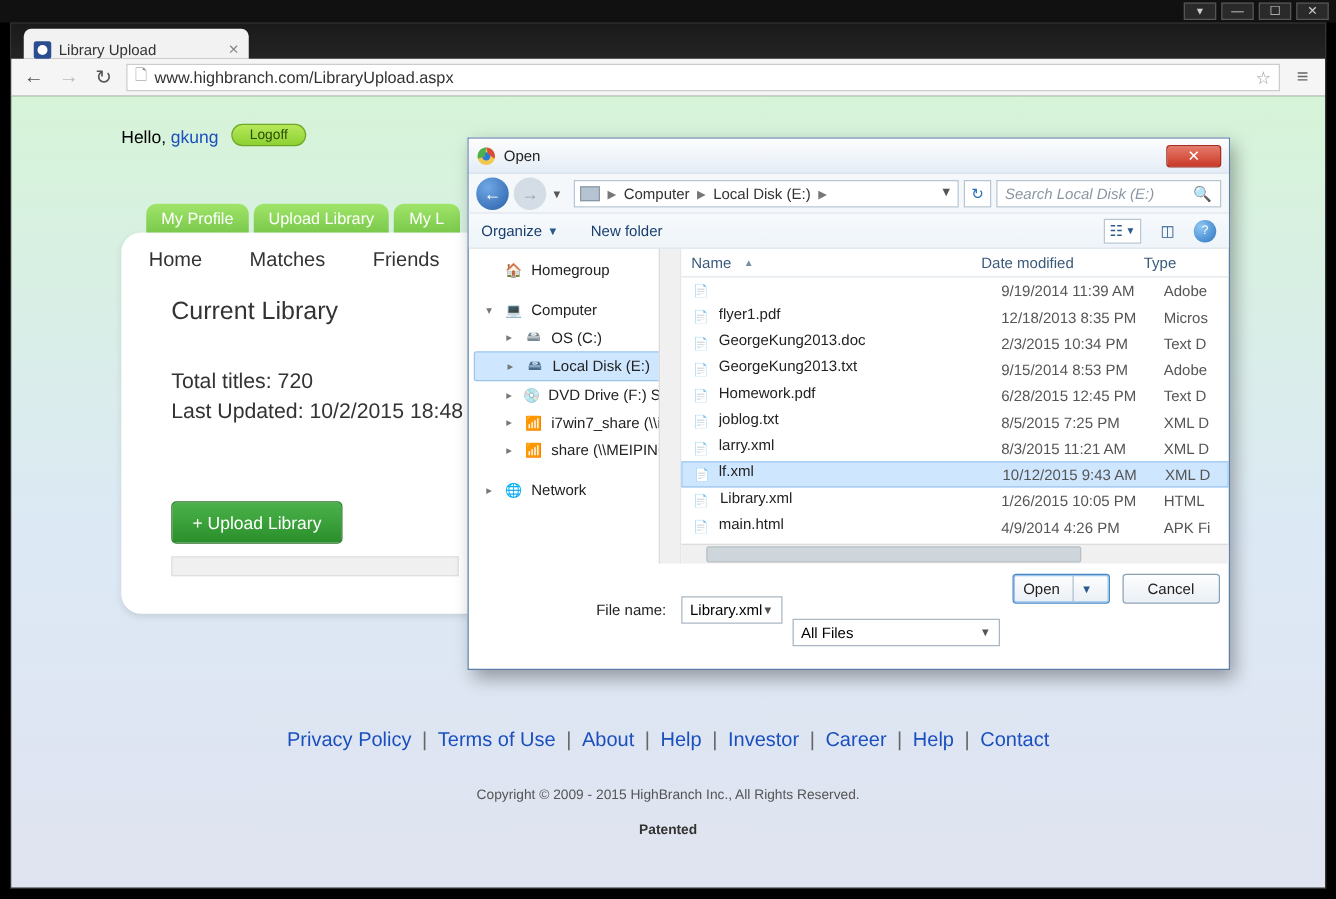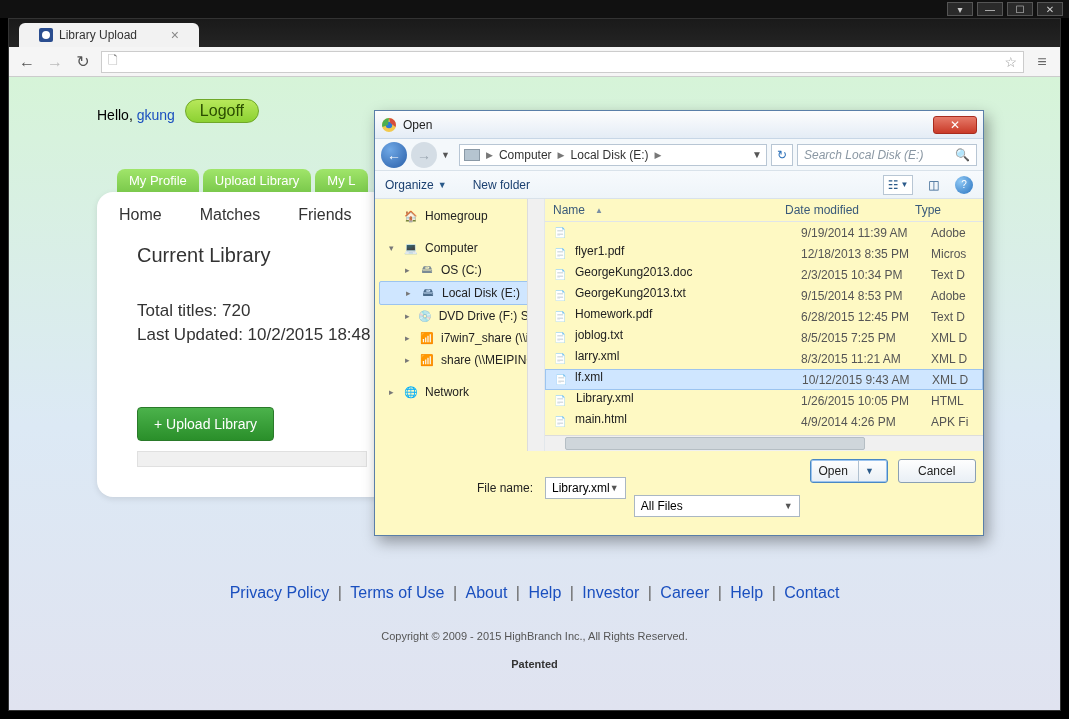--- a/index.html
+++ b/index.html
@@ -7,60 +7,60 @@
   .desktop { position: relative; width: 1069px; height: 719px; background: #000; }
 
   
   .os-titlebar { position: absolute; top: 0; left: 0; right: 0; height: 18px; background: #111; }
   .os-buttons { position: absolute; right: 6px; top: 2px; display: flex; gap: 4px; }
   .os-btn { width: 26px; height: 14px; background: #2a2a2a; border: 1px solid #555; color: #ccc; font-size: 10px; display: flex; align-items: center; justify-content: center; cursor: pointer; }
 
   
   .browser { position: absolute; top: 18px; left: 8px; right: 8px; bottom: 8px; background: #222; border: 1px solid #333; }
   .tabstrip { height: 28px; background: linear-gradient(#1a1a1a,#242424); display: flex; align-items: flex-end; padding-left: 10px; }
-  .tab { position: relative; height: 24px; min-width: 180px; background: #f2f2f2; border-top-left-radius: 6px; border-top-right-radius: 6px; display: flex; align-items: center; padding: 0 20px; font-size: 12px; color: #333; gap: 6px; }
+  .tab { position: relative; height: 24px; min-width: 180px; background: #f2f2f2; border-top-left-radius: 6px; border-top-right-radius: 6px; display: flex; align-items: flex-end; padding: 0 8px; font-size: 12px; color: #333; gap: 6px; }
   .tab .favicon { width: 14px; height: 14px; background: #2a4d8f; border-radius: 2px; display: inline-flex; align-items: center; justify-content: center; }
   .tab .favicon svg { width: 10px; height: 10px; fill: #fff; }
   .tab-close { margin-left: auto; color: #888; font-size: 14px; cursor: pointer; }
 
   .toolbar { height: 30px; background: #f5f5f5; border-bottom: 1px solid #ccc; display: flex; align-items: center; padding: 0 8px; gap: 8px; }
   .nav-btn { width: 20px; height: 20px; color: #555; display: flex; align-items: center; justify-content: center; cursor: pointer; font-size: 16px; }
   .nav-btn.disabled { color: #bbb; }
   .omnibox { flex: 1; height: 22px; border: 1px solid #ccc; background: #fff; display: flex; align-items: center; padding: 0 6px; font-size: 13px; color: #333; }
   .omnibox .globe { color: #888; margin-right: 6px; font-size: 12px; }
   .omnibox .star { margin-left: auto; color: #999; font-size: 14px; }
   .menu-btn { width: 20px; height: 20px; color: #666; display: flex; align-items: center; justify-content: center; cursor: pointer; font-size: 16px; }
 
   
   .page { position: absolute; top: 58px; left: 0; right: 0; bottom: 0; overflow: hidden;
           background: linear-gradient(180deg, #d6f4d8 0%, #dce9f5 55%, #e0e3f0 100%); }
   .page-inner { position: relative; padding: 22px 88px 0 88px; height: 100%; }
   .hello-row { display: flex; align-items: flex-end; gap: 10px; font-size: 14px; }
   .hello-link { color: #1a4fbf; }
-  .logoff-btn { background: linear-gradient(#b7e85a,#8cd132); border: 1px solid #6fa828; border-radius: 16px; padding: 2px 14px; font-size: 16px; color: #2b4d00; cursor: pointer; }
+  .logoff-btn { background: linear-gradient(#b7e85a,#8cd132); border: 1px solid #6fa828; border-radius: 16px; padding: 2px 14px; font-size: 11px; color: #2b4d00; cursor: pointer; }
   .brand { position: absolute; right: 90px; top: 46px; font-size: 28px; color: #7a8a8a; font-weight: 600; letter-spacing: 1px; }
   .main-tabs { margin-top: 46px; display: flex; gap: 4px; padding-left: 20px; }
   .main-tab { background: linear-gradient(#a0e56a,#7bc94c); color: #fff; font-size: 13px; padding: 4px 12px; border-top-left-radius: 8px; border-top-right-radius: 8px; cursor: pointer; }
   .panel { background: #fff; border-radius: 16px; margin-top: 0; box-shadow: 0 2px 6px rgba(0,0,0,0.1); padding: 14px 22px 30px 22px; width: 100%; }
   .sub-links { display: flex; gap: 38px; font-size: 16px; color: #333; margin-bottom: 14px; }
   .sub-links span { cursor: pointer; }
   .section-title { font-size: 20px; color: #333; margin: 20px 0 34px 18px; }
   .stats { font-size: 17px; color: #333; margin-left: 18px; }
   .stats div { margin-bottom: 4px; }
   .upload-btn { display: inline-block; background: linear-gradient(#4bb24b,#2a8f2a); color: #fff; border: 1px solid #2a7a2a; border-radius: 4px; padding: 8px 16px; font-size: 14px; margin: 58px 0 10px 18px; cursor: pointer; }
   .upload-under { width: 230px; height: 16px; background: #f0f0f0; margin-left: 18px; border: 1px solid #e0e0e0; }
 
   .footer { position: absolute; bottom: 40px; left: 0; right: 0; text-align: center; }
   .footer-links { color: #1a4fbf; font-size: 16px; }
   .footer-links .sep { color: #666; margin: 0 4px; }
   .copyright { color: #555; font-size: 11px; margin-top: 28px; }
   .patented { color: #333; font-size: 11px; font-weight: 700; margin-top: 16px; }
 
   
-  .dialog { position: absolute; top: 110px; left: 374px; width: 610px; height: 426px; background: #fef9c3; border: 1px solid #5a7fa8; box-shadow: 4px 6px 14px rgba(0,0,0,0.35); }
+  .dialog { position: absolute; top: 110px; left: 374px; width: 610px; height: 426px; background: #ffffff; border: 1px solid #5a7fa8; box-shadow: 4px 6px 14px rgba(0,0,0,0.35); }
   .dlg-titlebar { height: 28px; background: linear-gradient(180deg,#fdfdfd 0%, #eef3f9 60%, #e4ecf5 100%); border-bottom: 1px solid #c7d6e6; display: flex; align-items: center; padding: 0 6px; }
   .dlg-icon { width: 16px; height: 16px; margin-right: 6px; }
   .dlg-icon svg { width: 16px; height: 16px; }
   .dlg-title { font-size: 12px; color: #222; }
   .dlg-close { margin-left: auto; width: 44px; height: 18px; background: linear-gradient(#e67b6a,#c93a28); border: 1px solid #a82c1e; border-radius: 3px; color: #fff; display: flex; align-items: center; justify-content: center; font-size: 12px; cursor: pointer; }
   .dlg-navrow { height: 32px; display: flex; align-items: center; padding: 0 6px; gap: 4px; border-bottom: 1px solid #d9e2ea; background: #f4f8fb; }
   .nav-circle { width: 26px; height: 26px; border-radius: 50%; display: flex; align-items: center; justify-content: center; font-size: 14px; color: #fff; cursor: pointer; }
   .nav-back { background: radial-gradient(circle at 35% 30%, #6fa8e6, #2a5fa8); }
   .nav-fwd  { background: #d4dde5; color: #9aa6b0; }
   .nav-down { width: 14px; color: #555; font-size: 9px; }
@@ -160,20 +160,21 @@
         <span class="tab-close">×</span>
       </div>
     </div>
 
     <div class="toolbar">
       <div class="nav-btn">←</div>
       <div class="nav-btn disabled">→</div>
       <div class="nav-btn">↻</div>
       <div class="omnibox">
         <span class="globe">🗋</span>
+        <span>www.highbranch.com/LibraryUpload.aspx</span>
         <span class="star">☆</span>
       </div>
       <div class="menu-btn">≡</div>
     </div>
 
     <div class="page">
       <div class="page-inner">
         <div class="hello-row">
           <span>
             <span>Hello, </span><a href="#" class="hello-link">gkung</a>

